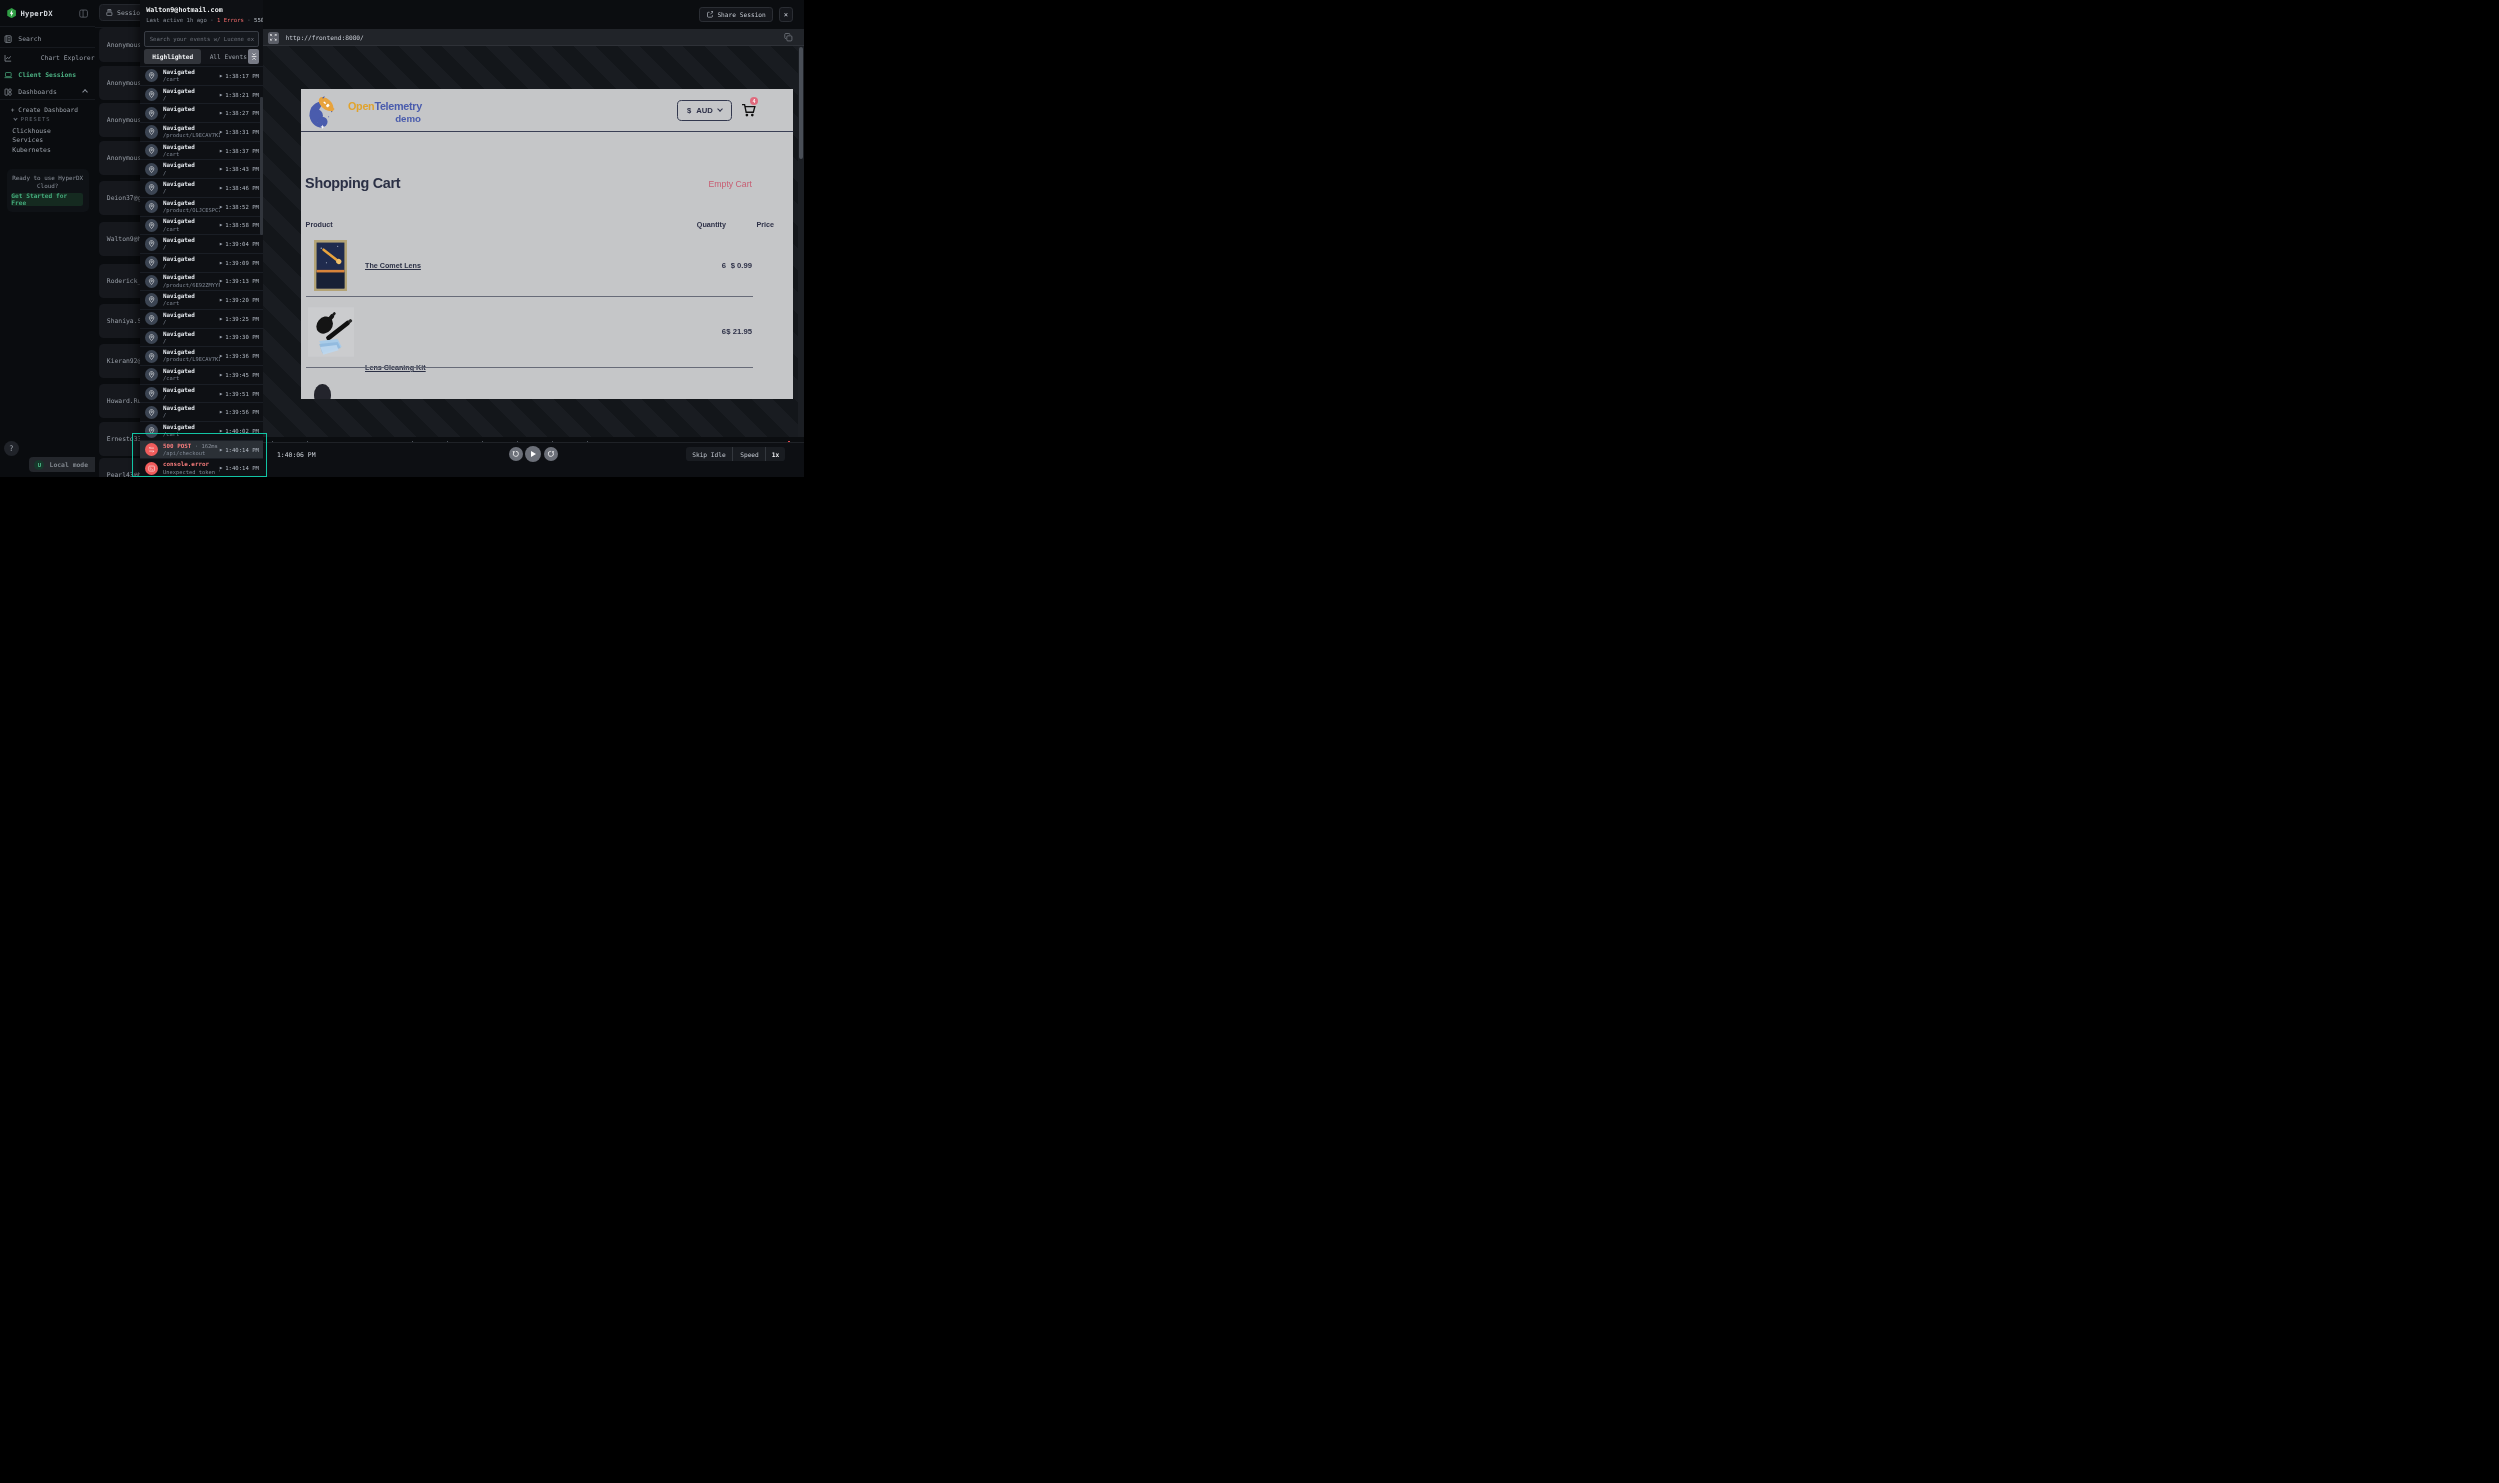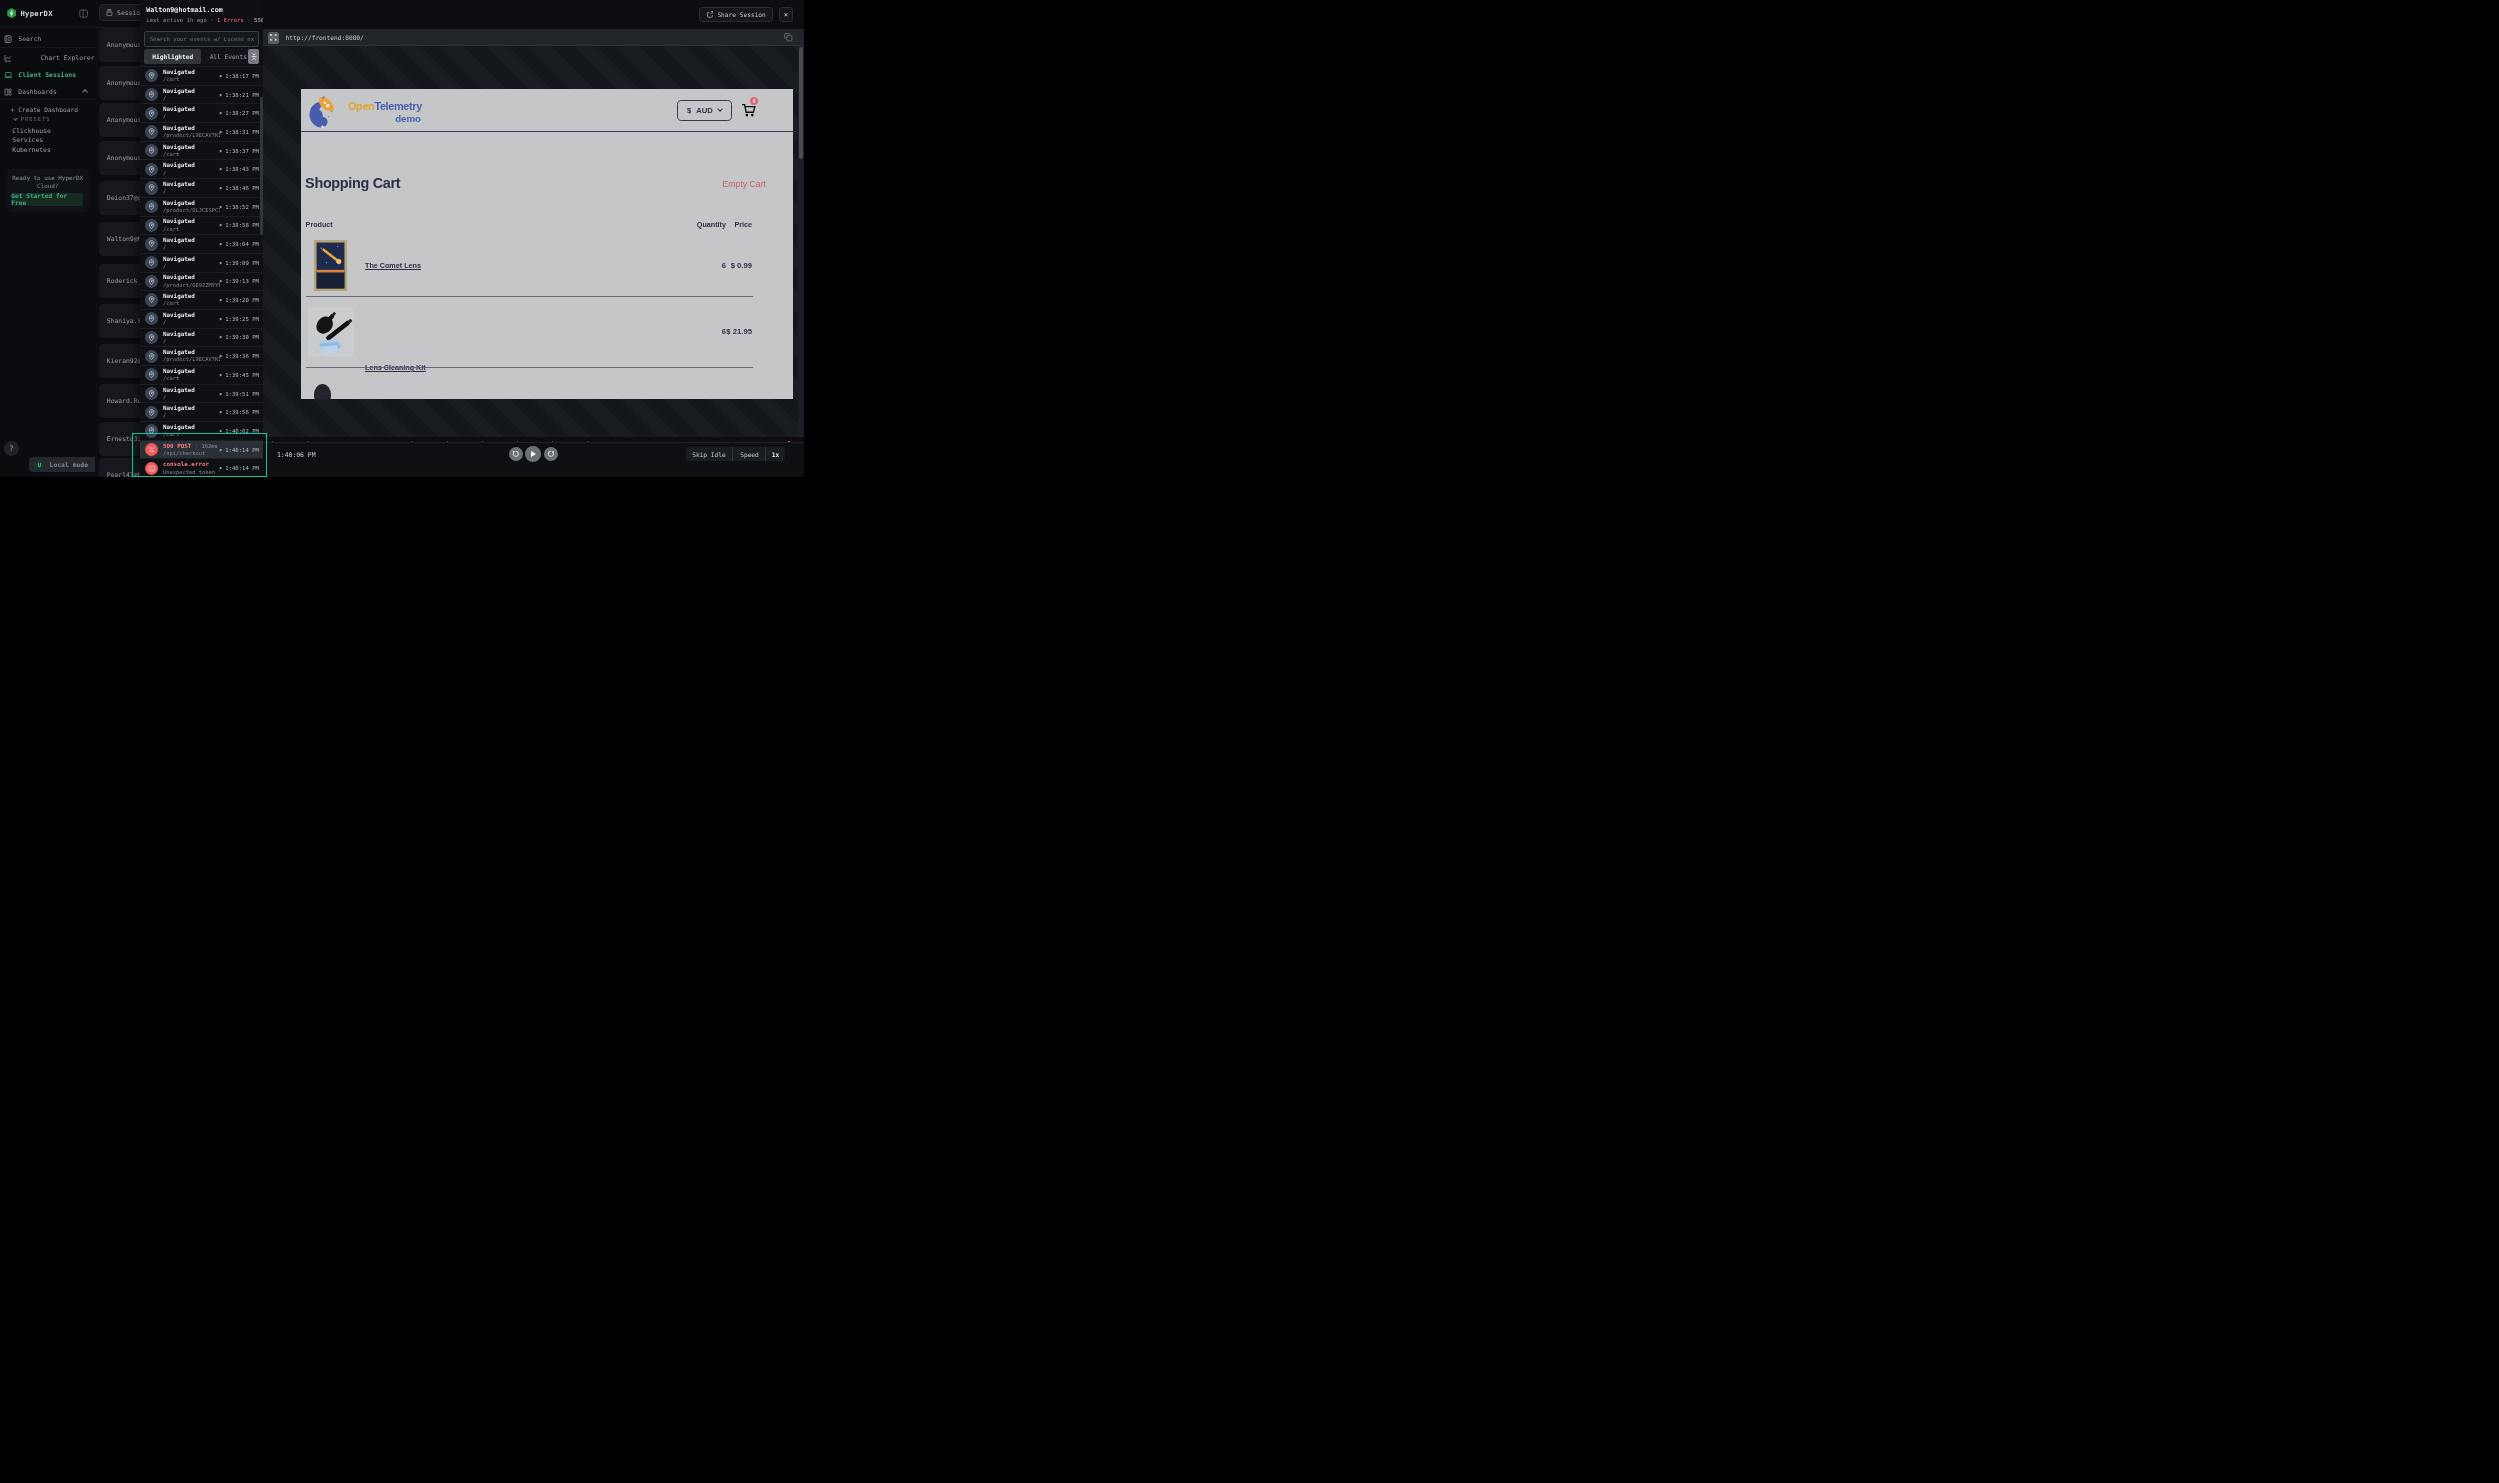--- a/index.html
+++ b/index.html
@@ -84,24 +84,24 @@
   #page-header { position:absolute; left:0; top:0; width:492px; height:43px; border-bottom:0.5px solid #3a3f55; }
   #otel-logo { position:absolute; left:4.1px; top:3.1px; }
   #otel-words { position:absolute; left:47px; top:11.3px; font-size:10.8px; font-weight:bold; letter-spacing:-0.3px; }
   #otel-words .o { color:#e0a32e; } #otel-words .t { color:#4a5cad; }
   #otel-demo { position:absolute; left:47px; top:23.6px; width:73px; text-align:right; font-size:9.7px; font-weight:bold; color:#4a5cad; }
   #currency-pill { position:absolute; left:376px; top:10.8px; width:55px; height:21px; border:1px solid #33384e; border-radius:4.6px; display:flex; align-items:center; justify-content:center; gap:5.1px; font-size:7.7px; font-weight:bold; color:#2e3148; cursor:pointer; }
   #currency-pill .cchev { width:4.1px; height:4.1px; border-right:1px solid #2e3148; border-bottom:1px solid #2e3148; transform:rotate(45deg); margin-top:-2.1px; }
   #cart-btn { position:absolute; left:440px; top:13px; width:15.4px; height:16.4px; cursor:pointer; }
   #cart-badge { position:absolute; left:449px; top:8.2px; width:8.2px; height:8.2px; border-radius:50%; background:#e06a7d; color:#fff; font-size:4.6px; font-weight:bold; display:flex; align-items:center; justify-content:center; }
   #page-title { position:absolute; left:4.1px; top:86px; font-size:14.4px; font-weight:bold; letter-spacing:-0.3px; color:#2b3045; }
-  #empty-cart { position:absolute; right:27px; top:90px; font-size:8.7px; color:#c75d72; cursor:pointer; }
+  #empty-cart { position:absolute; right:41px; top:90px; font-size:8.7px; color:#c75d72; cursor:pointer; }
   #col-product { position:absolute; left:4.6px; top:131px; font-size:7.2px; font-weight:bold; }
   #col-quantity { position:absolute; left:359px; top:131px; width:66px; text-align:right; font-size:7.2px; font-weight:bold; }
-  #col-price { position:absolute; left:405px; top:131px; width:46px; text-align:right; font-size:7.2px; font-weight:bold; }
+  #col-price { position:absolute; left:405px; top:131px; width:68px; text-align:right; font-size:7.2px; font-weight:bold; }
   .prod-name { position:absolute; left:64px; font-size:7.2px; font-weight:bold; text-decoration:underline; cursor:pointer; color:#2b3045; }
   .prod-qty { position:absolute; left:359px; width:66px; text-align:right; font-size:7.7px; font-weight:bold; }
   .prod-price { position:absolute; left:405px; width:46px; text-align:right; font-size:7.7px; font-weight:bold; }
   .row-divider { position:absolute; left:4.6px; width:447px; border-top:0.5px solid #676b78; }
   #prod-img-1 { position:absolute; left:13.3px; top:151px; }
   #prod-img-2 { position:absolute; left:6.7px; top:218px; }
   #prod-img-3 { position:absolute; left:13.3px; top:295px; width:16.4px; height:21.5px; border-radius:50%; background:#23242c; }
   
   #timeline { position:absolute; left:0; top:437px; width:541px; height:17.4px; background:#0b0d10; }
   #ticks-small { position:absolute; left:8.7px; top:6.2px; width:526px; height:4.6px;

